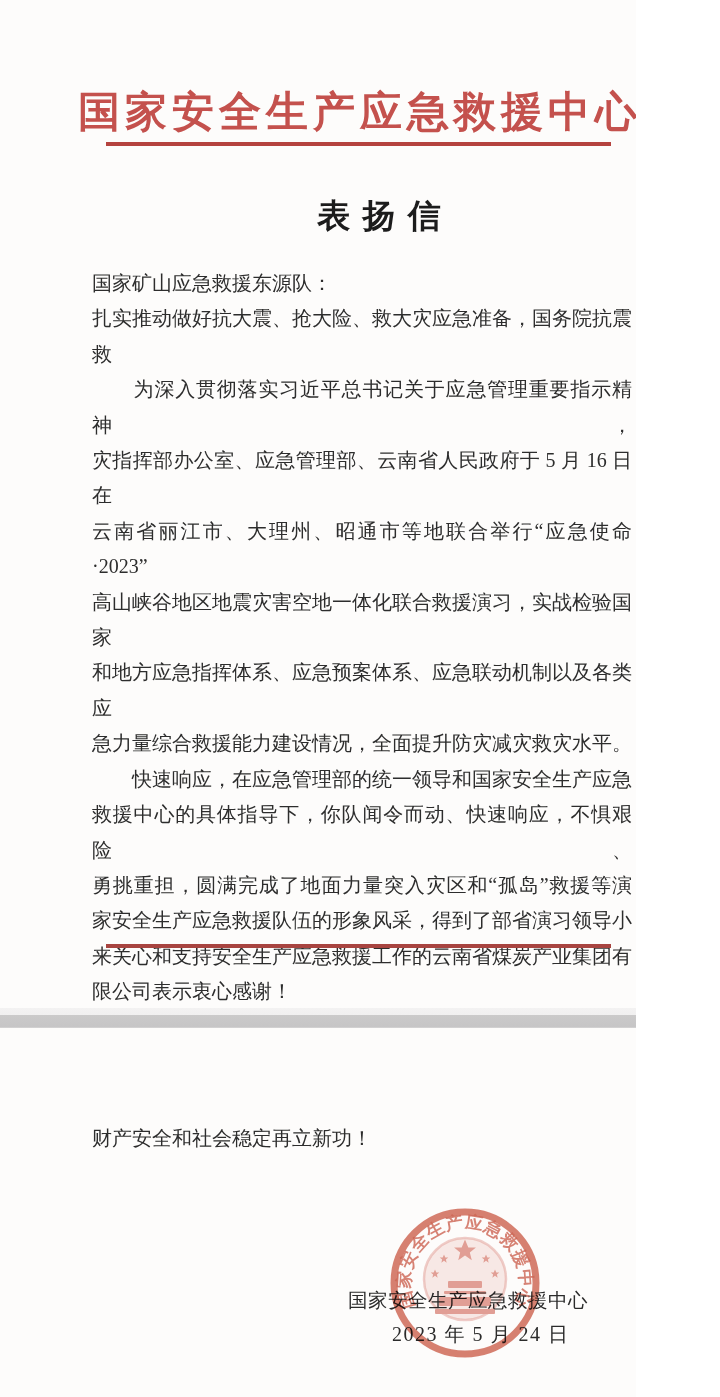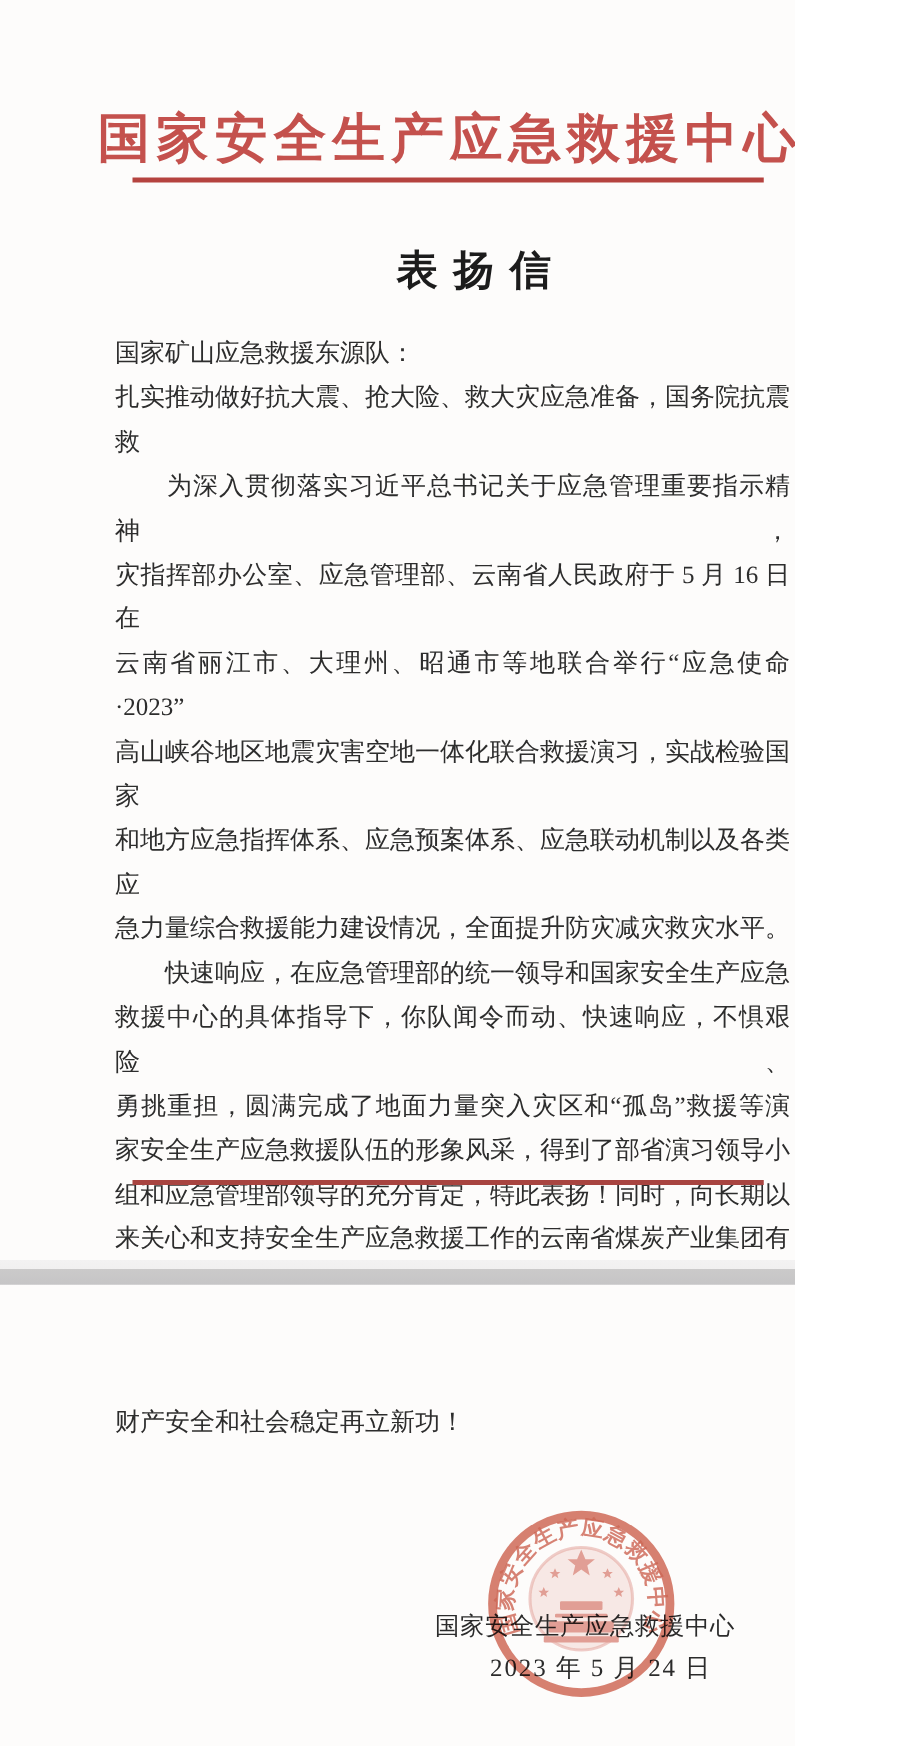--- a/index.html
+++ b/index.html
@@ -66,21 +66,20 @@
           <div class="bodyline line-fill">　　为深入贯彻落实习近平总书记关于应急管理重要指示精神，</div>
           <div class="bodyline line-fill">灾指挥部办公室、应急管理部、云南省人民政府于 5 月 16 日在</div>
           <div class="bodyline line-fill">云南省丽江市、大理州、昭通市等地联合举行“应急使命·2023”</div>
           <div class="bodyline line-fill">高山峡谷地区地震灾害空地一体化联合救援演习，实战检验国家</div>
           <div class="bodyline line-fill">和地方应急指挥体系、应急预案体系、应急联动机制以及各类应</div>
           <div class="bodyline line-end">急力量综合救援能力建设情况，全面提升防灾减灾救灾水平。</div>
           <div class="bodyline line-fill">　　快速响应，在应急管理部的统一领导和国家安全生产应急</div>
           <div class="bodyline line-fill">救援中心的具体指导下，你队闻令而动、快速响应，不惧艰险、</div>
           <div class="bodyline line-fill">勇挑重担，圆满完成了地面力量突入灾区和“孤岛”救援等演</div>
           <div class="bodyline line-fill">家安全生产应急救援队伍的形象风采，得到了部省演习领导小</div>
-          <div class="bodyline line-fill">组和应急管理部领导的充分肯定，特此表扬！同时，向长期以</div>
           <div class="bodyline line-fill">来关心和支持安全生产应急救援工作的云南省煤炭产业集团有</div>
           <div class="bodyline line-end">限公司表示衷心感谢！</div>
           <div class="bodyline line-fill">　　希望你队以此次演习为契机，牢固树立人民至上、生命至</div>
           <div class="bodyline line-fill">上理念，忠诚践行习近平总书记重要训词精神，持续加强队伍</div>
           <div class="bodyline line-fill">建设，强化各项应急准备，全面提升重特大事故灾害抢险救援</div>
         </div>
     </div>
 
     <div class="rule-bottom"></div>
   </div>

